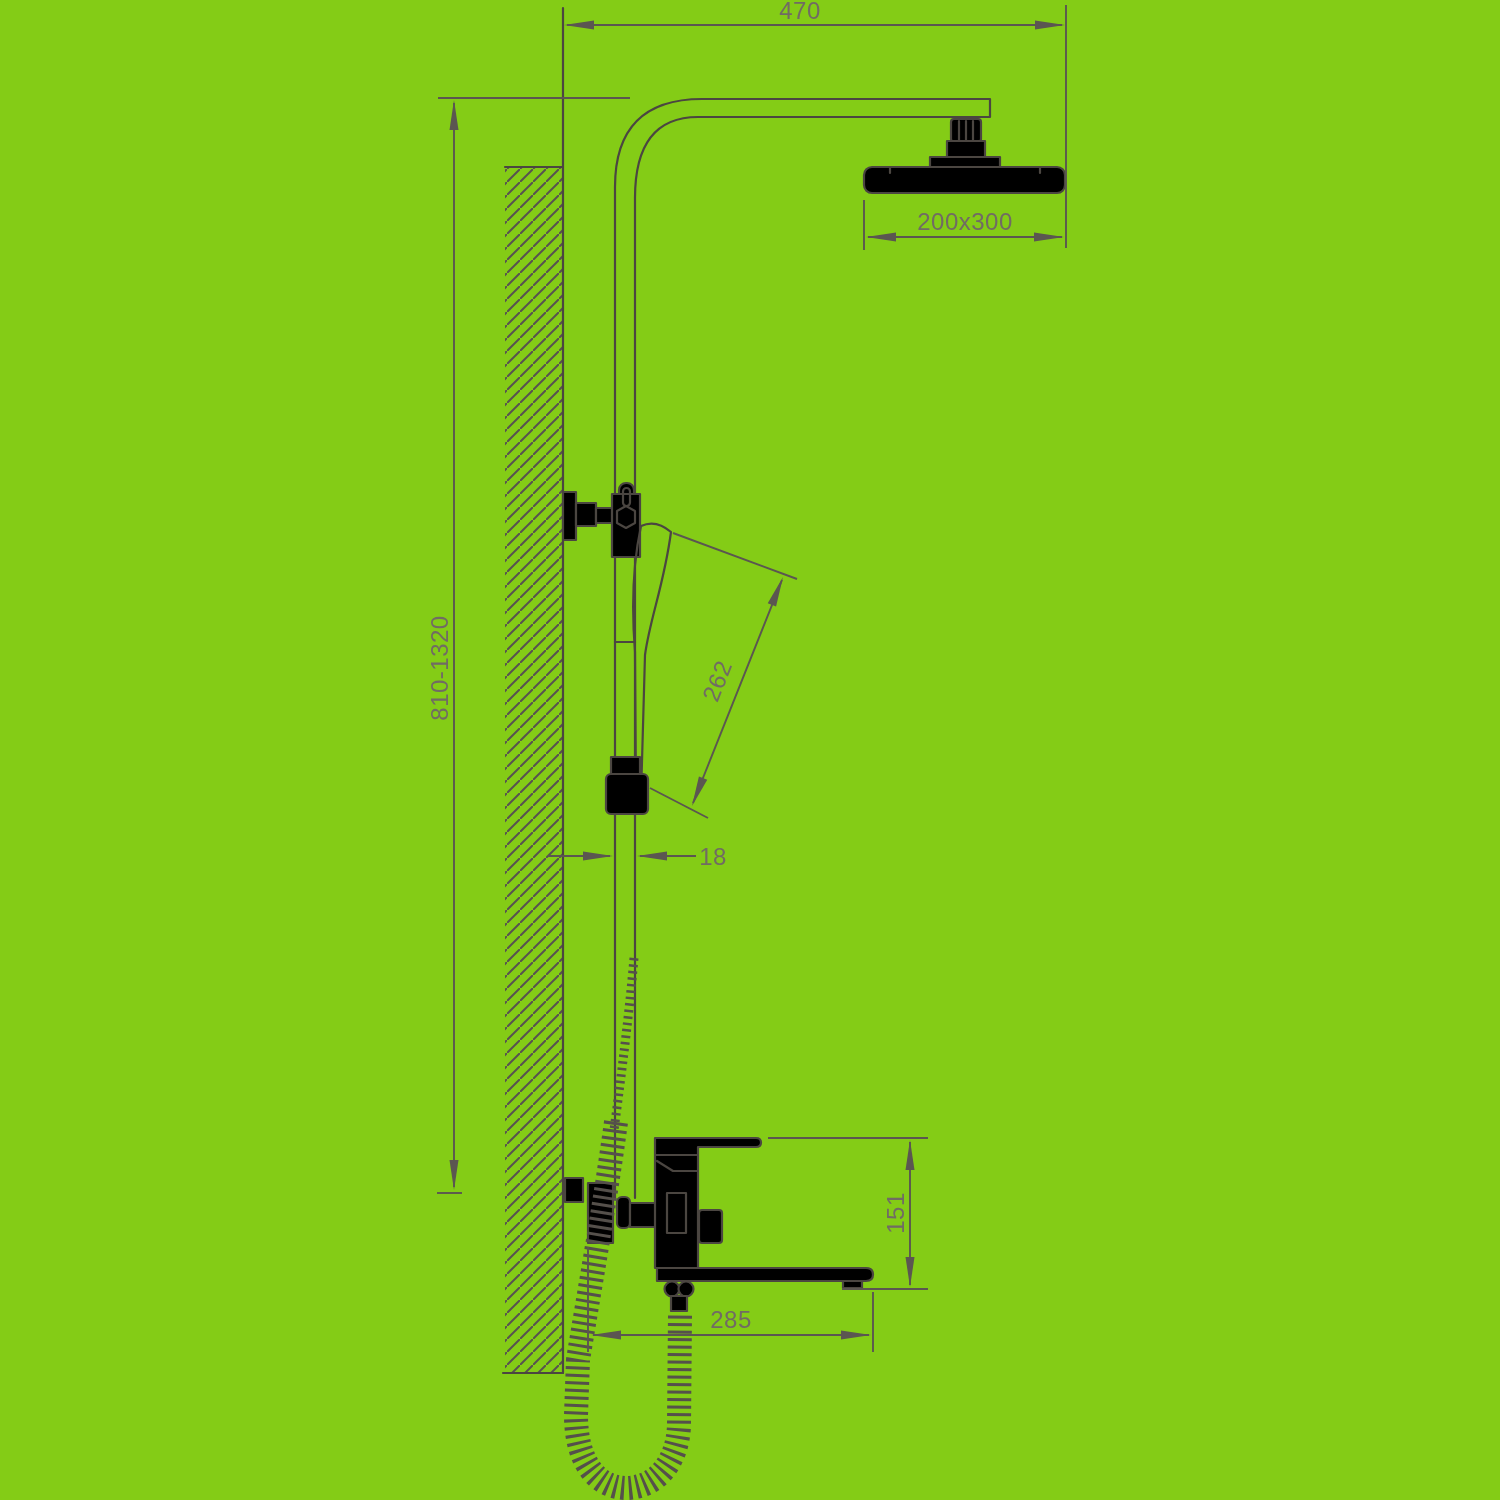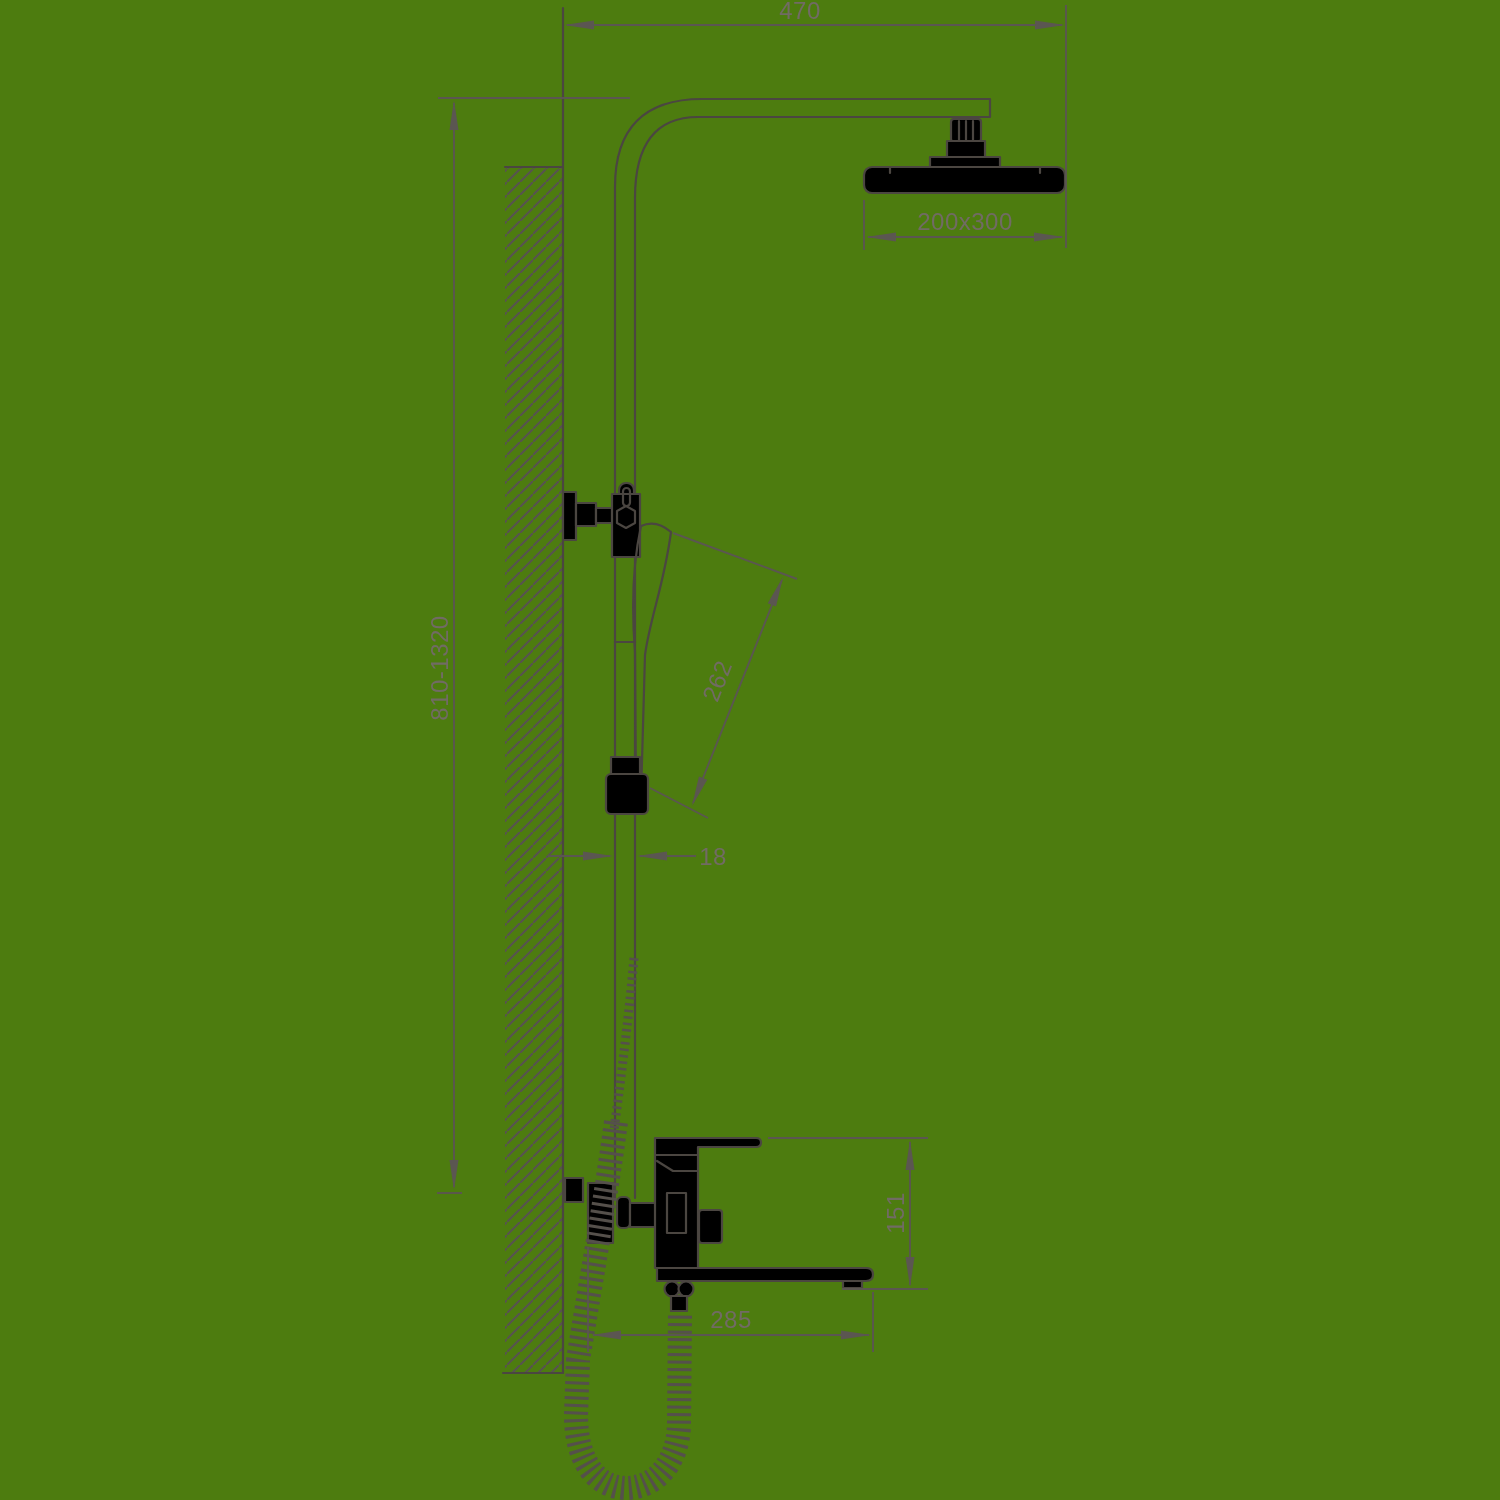--- a/index.html
+++ b/index.html
@@ -1,16 +1,16 @@
 <!DOCTYPE html>
 <html><head>
 <meta charset="utf-8">
 <style>
   html,body{margin:0;padding:0;background:#000;width:1500px;height:1500px;overflow:hidden}
-  .stage{position:relative;width:1500px;height:1500px;background:#4d7c0f}
+  .stage{position:relative;width:1500px;height:1500px;background:#84cc16}
   svg{display:block}
   .o{fill:none;stroke:#4b4641;stroke-width:2.2;stroke-linejoin:round;stroke-linecap:round}
   .f{fill:#000;stroke:#4b4641;stroke-width:2.2;stroke-linejoin:round}
   .d{fill:none;stroke:#5b5651;stroke-width:1.9;stroke-linecap:butt}
   .ah{fill:#5b5651;stroke:none}
   .t{font-family:"Liberation Sans","DejaVu Sans",sans-serif;font-size:24px;letter-spacing:.5px}
   .hoseMain{fill:none;stroke:#55504b;stroke-width:24;stroke-dasharray:3 4.5}
   .hoseThin{fill:none;stroke:#55504b;stroke-width:9;stroke-dasharray:2.5 4}
 </style>
 </head>

